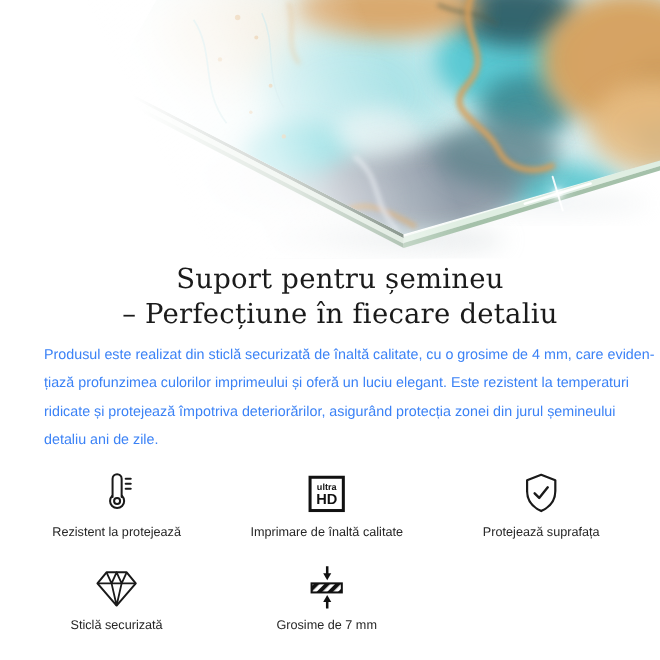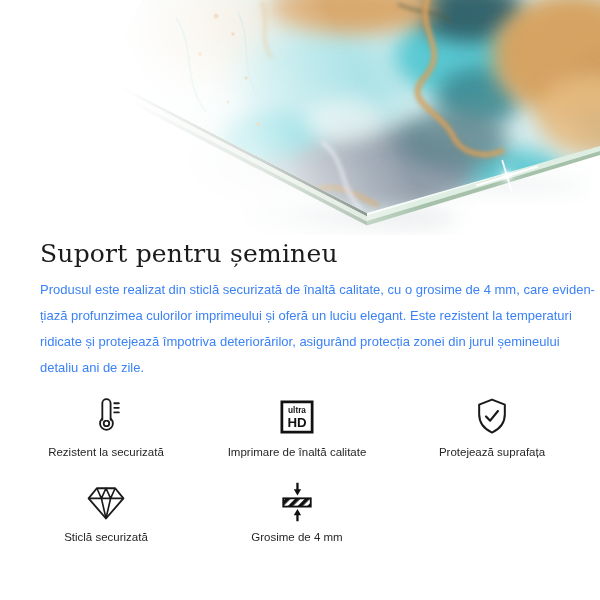--- a/index.html
+++ b/index.html
@@ -9,21 +9,21 @@
   }
   .hero{width:600px;height:235px;display:block;}
   .hero svg{display:block;}
   .content{padding:0 22px 0 40px;}
   h1{
     margin:3px 0 7px 0;
     font-family:"DejaVu Serif","Liberation Serif",serif;
     font-weight:400;color:#1b1b1b;
     font-size:25px;line-height:32px;letter-spacing:.2px;
   }
-  h1 .hl{display:block;white-space:nowrap;}
+  h1 .hl{display:block;white-space:nowrap;text-align:center;}
   .desc{margin:0;}
   .desc-line{
     font-size:13px;line-height:26px;color:#3b82f6;white-space:nowrap;
   }
   .features{
     display:grid;grid-template-columns:172px 210px 180px;
     margin:12px 0 0 -20px;row-gap:20px;
   }
   .feature{display:flex;flex-direction:column;align-items:center;}
   .ficon{height:46px;display:flex;align-items:flex-end;justify-content:center;}
@@ -133,20 +133,21 @@
         <circle r="4.5" fill="#ffffff" opacity="0.9" filter="url(#f3)"></circle>
         <circle r="1.6" fill="#ffffff"></circle>
       </g>
     </svg>
   </div>
 
   <div class="content">
 
     <h1>
       <span class="hl">Suport pentru șemineu</span>
+      <span class="hl">– Perfecțiune în fiecare detaliu</span>
     </h1>
 
     <div class="desc">
       <div class="desc-line">Produsul este realizat din sticlă securizată de înaltă calitate, cu o grosime de 4 mm, care eviden-</div>
       <div class="desc-line">țiază profunzimea culorilor imprimeului și oferă un luciu elegant. Este rezistent la temperaturi</div>
       <div class="desc-line">ridicate și protejează împotriva deteriorărilor, asigurând protecția zonei din jurul șemineului</div>
       <div class="desc-line">detaliu ani de zile.</div>
     </div>
 
     <div class="features">
@@ -155,21 +156,21 @@
         <div class="ficon">
           <svg width="44" height="44" viewBox="0 0 48 48" fill="none">
             <circle cx="24.5" cy="31" r="7" stroke="#1a1a1a" stroke-width="2"></circle>
             <circle cx="24.5" cy="31" r="3" stroke="#1a1a1a" stroke-width="2"></circle>
             <path d="M20,27 L20,9 A4.5,4.5 0 0 1 29,9 L29,27" fill="#ffffff" stroke="#1a1a1a" stroke-width="2" stroke-linecap="round"></path>
             <line x1="33" y1="9" x2="38" y2="9" stroke="#1a1a1a" stroke-width="2" stroke-linecap="round"></line>
             <line x1="33" y1="14" x2="38" y2="14" stroke="#1a1a1a" stroke-width="2" stroke-linecap="round"></line>
             <line x1="33" y1="19" x2="38" y2="19" stroke="#1a1a1a" stroke-width="2" stroke-linecap="round"></line>
           </svg>
         </div>
-        <div class="flabel">Rezistent la securizată</div>
+        <div class="flabel">Rezistent la protejează</div>
       </div>
 
       <div class="feature">
         <div class="ficon">
           <svg width="44" height="44" viewBox="0 0 48 48" fill="none">
             <rect x="7.5" y="7.5" width="33" height="33" stroke="#111111" stroke-width="3"></rect>
             <text x="24" y="20" text-anchor="middle" fill="#111111" class="ihd-small">ultra</text>
             <text x="24" y="34.5" text-anchor="middle" fill="#111111" class="ihd-big">HD</text>
           </svg>
         </div>
@@ -202,18 +203,18 @@
       <div class="feature">
         <div class="ficon">
           <svg width="44" height="44" viewBox="0 0 48 48" fill="none">
             <rect x="9" y="20" width="30" height="9" fill="url(#stripe45)" stroke="#111111" stroke-width="2"></rect>
             <line x1="24.5" y1="3" x2="24.5" y2="11" stroke="#111111" stroke-width="2.5"></line>
             <polygon points="20.5,10 28.5,10 24.5,17" fill="#111111"></polygon>
             <line x1="24.5" y1="45" x2="24.5" y2="37" stroke="#111111" stroke-width="2.5"></line>
             <polygon points="20.5,38.5 28.5,38.5 24.5,31.5" fill="#111111"></polygon>
           </svg>
         </div>
-        <div class="flabel">Grosime de 4 mm</div>
+        <div class="flabel">Grosime de 7 mm</div>
       </div>
 
     </div>
   </div>
 </div>
 
 </body></html>

